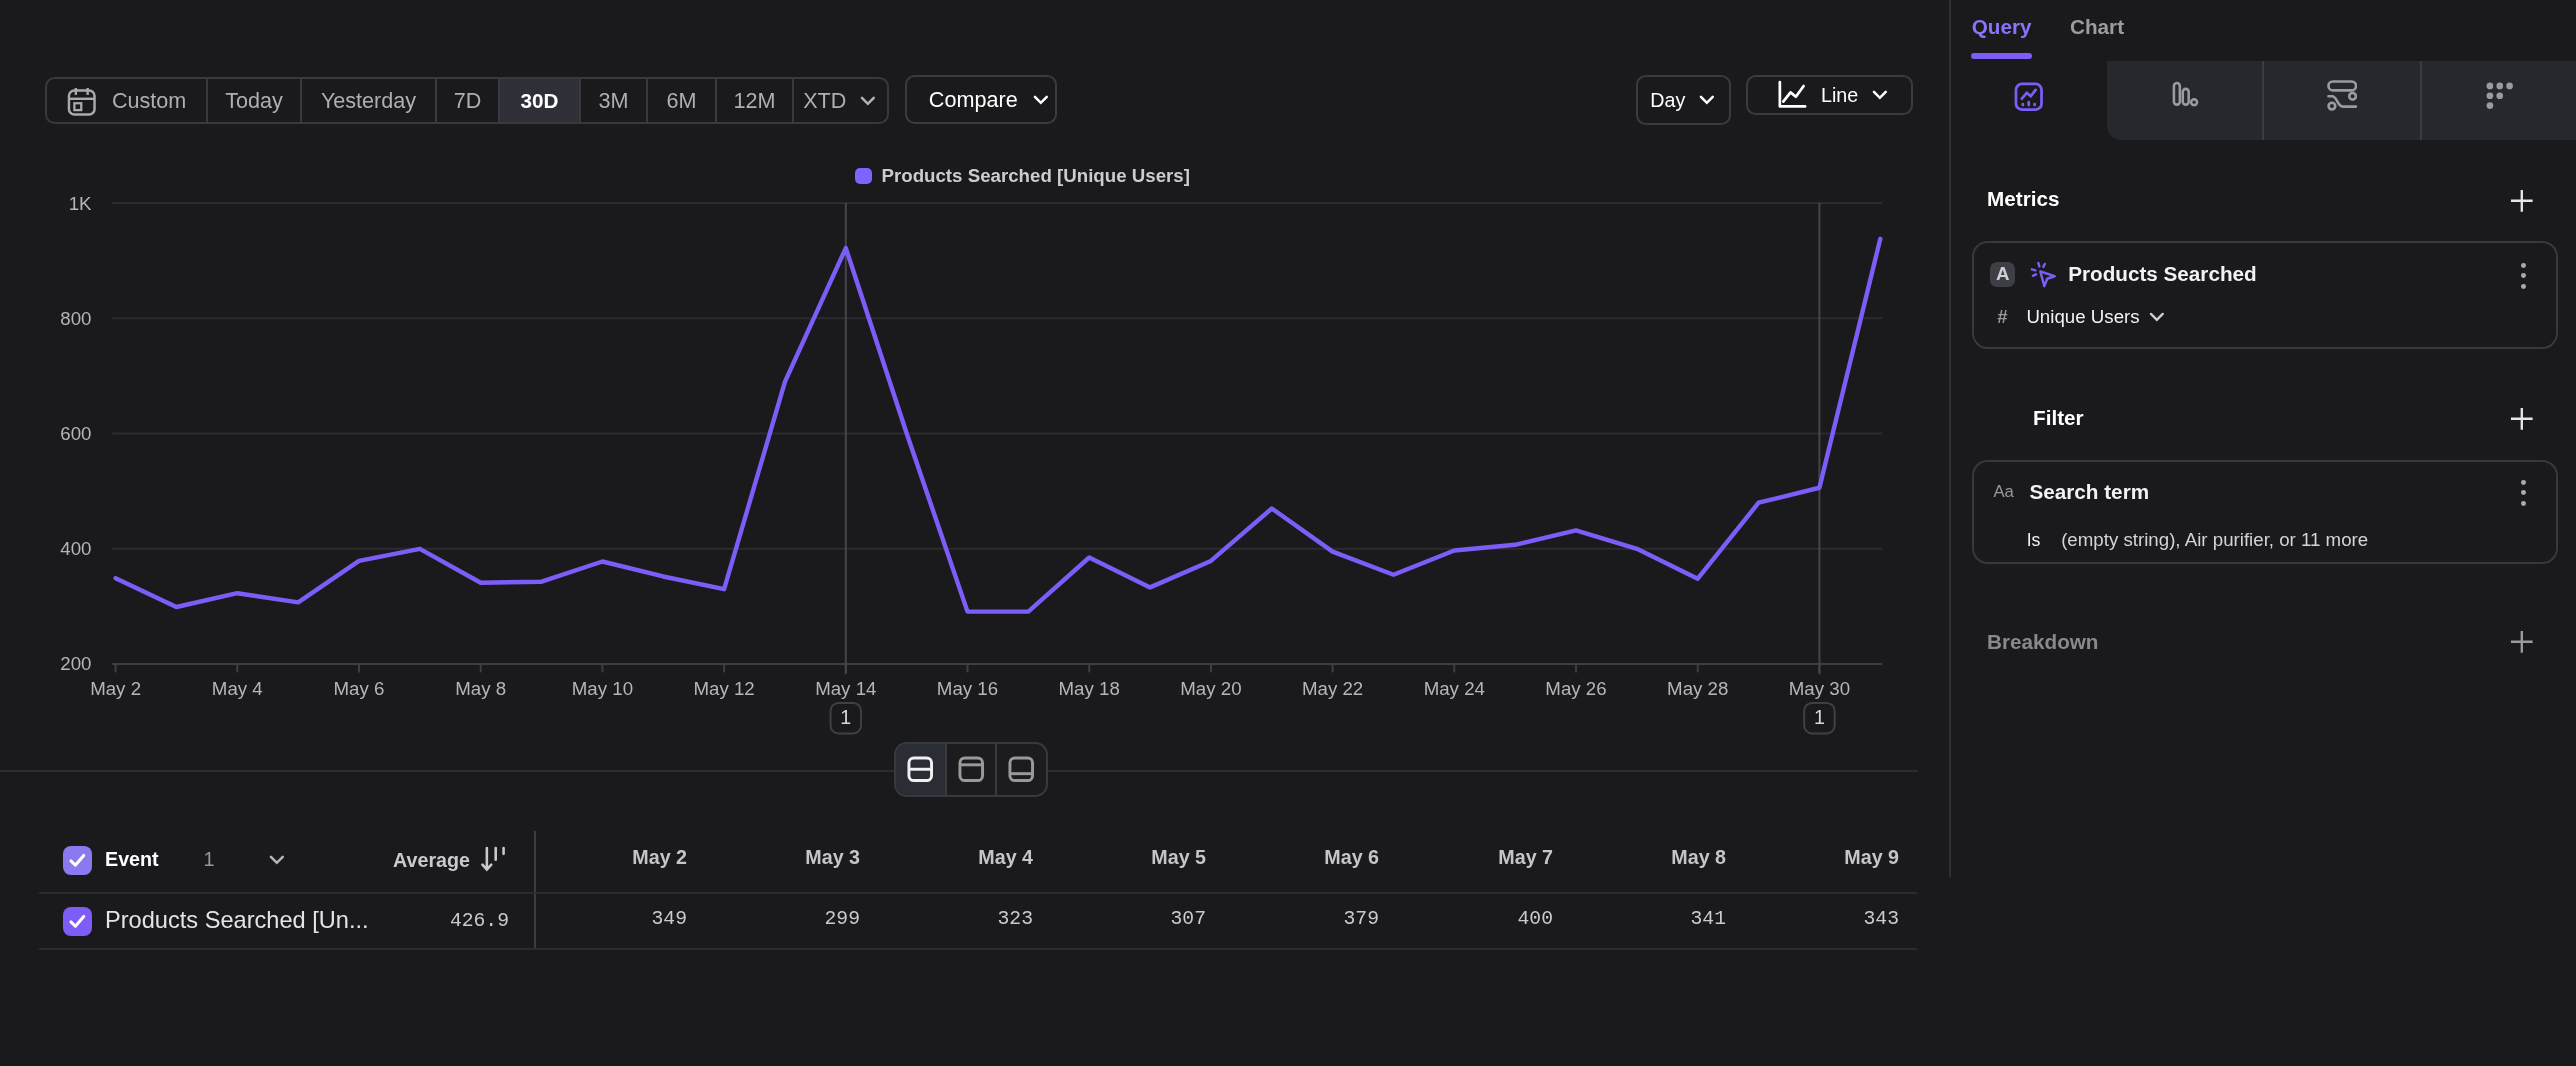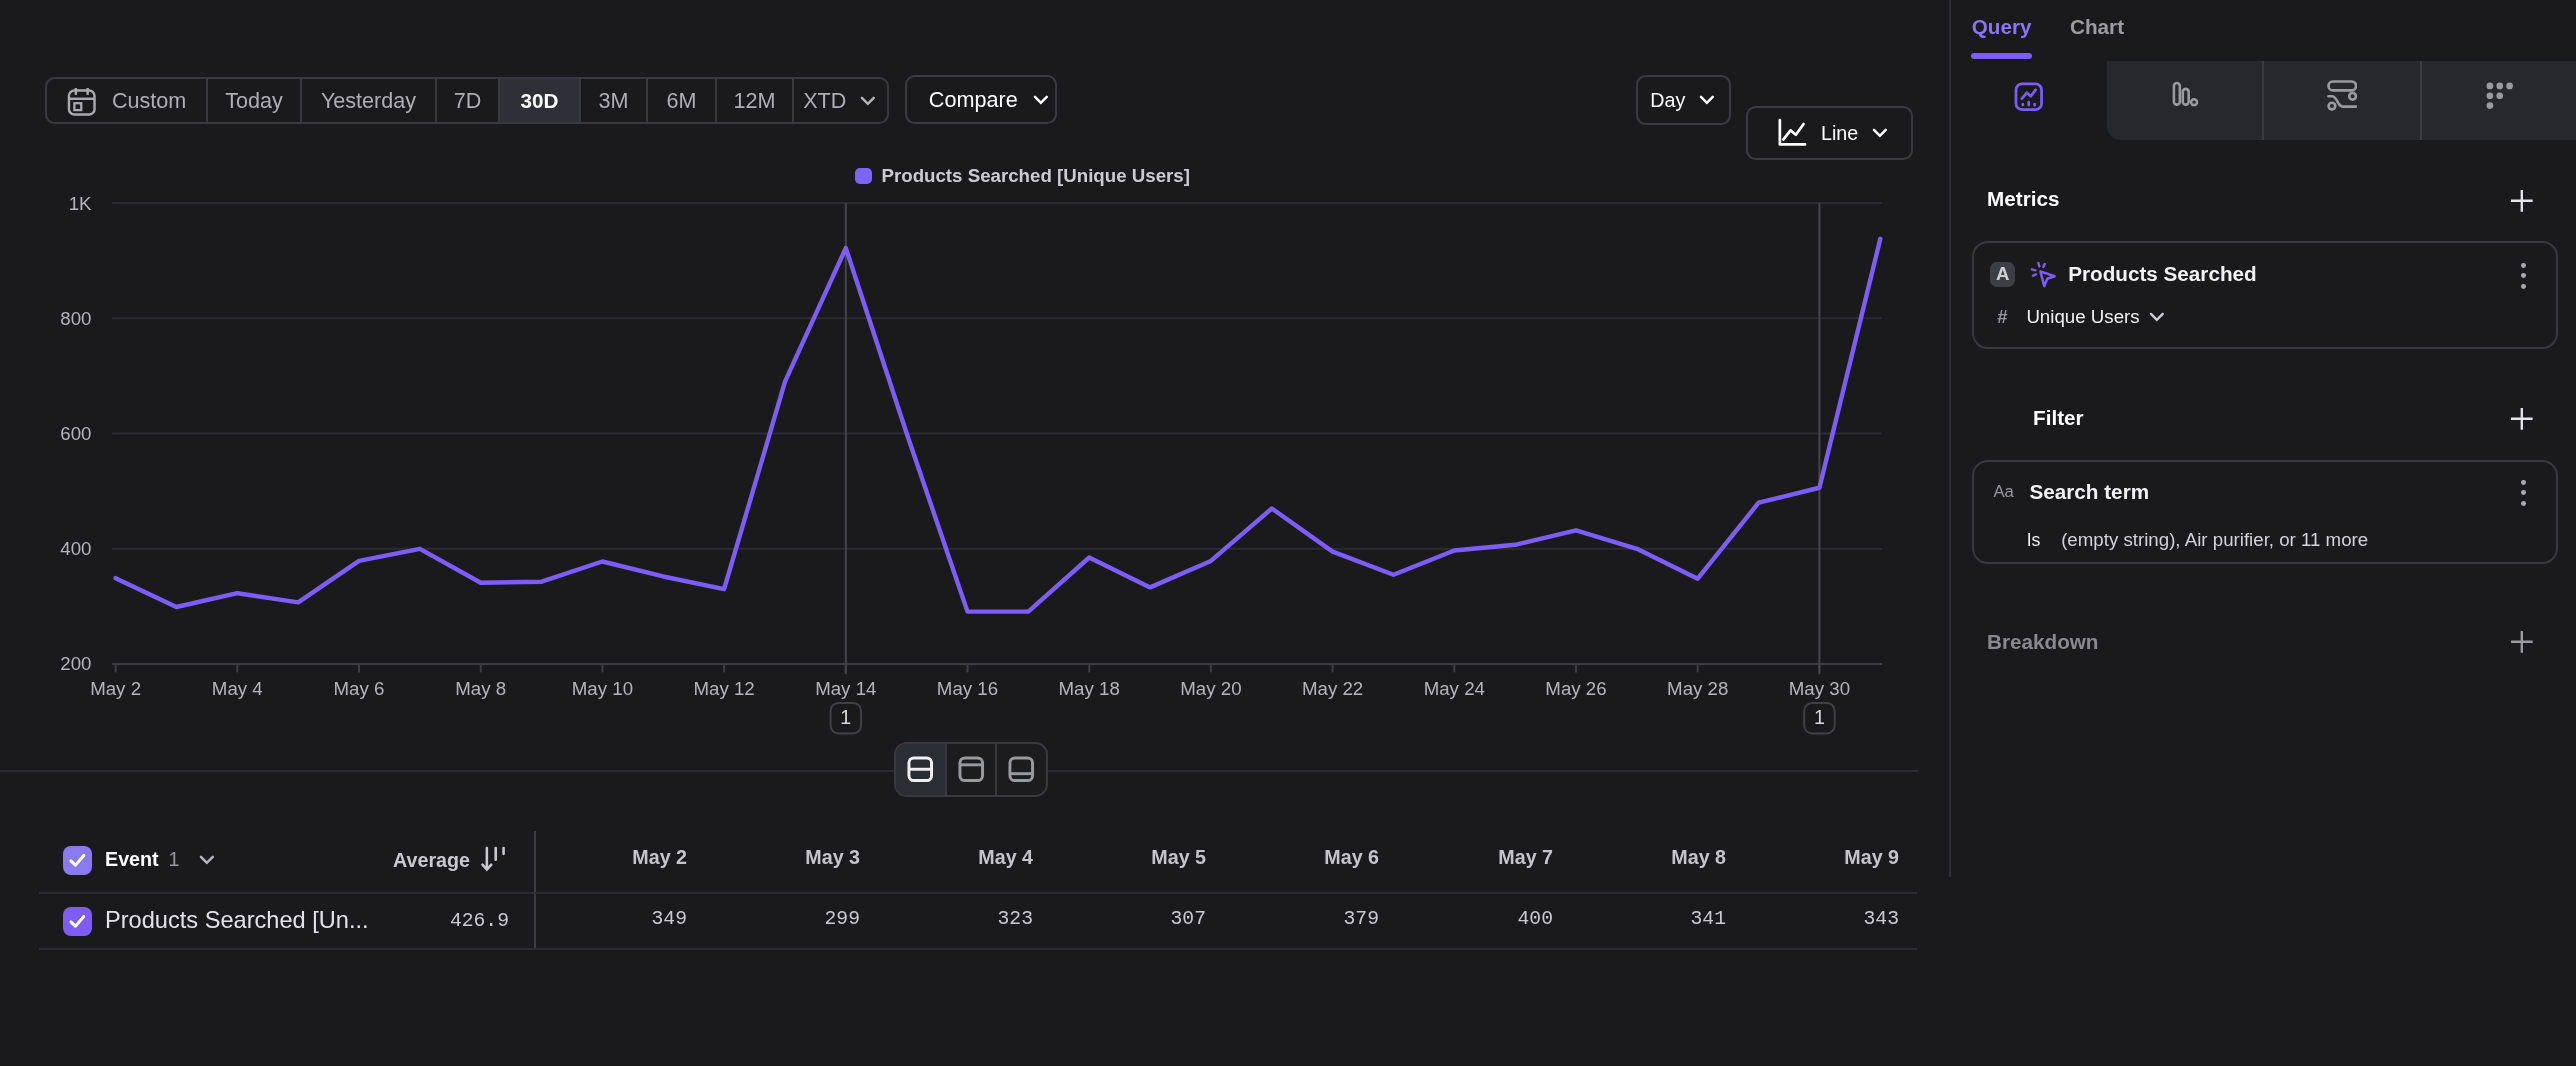--- a/index.html
+++ b/index.html
@@ -83,21 +83,21 @@
   <div class="abs btn" style="left:905px; top:75px; width:152px; height:49px; padding-left:18px;">Compare
     <svg class="chev" style="margin-left:13.8px;" viewBox="0 0 20 20" fill="none" stroke="#fff" stroke-width="2.6" stroke-linecap="round">
         <path d="M4 7 L10 13 L16 7"></path>
       </svg>
   </div>
   <div class="abs btn" style="left:1636px; top:75px; width:95px; height:50px; font-size:19.7px;">Day
     <svg class="chev" style="margin-left:11.8px;" viewBox="0 0 20 20" fill="none" stroke="#fff" stroke-width="2.6" stroke-linecap="round">
         <path d="M4 7 L10 13 L16 7"></path>
       </svg>
   </div>
-  <div class="abs btn" style="left:1746px; top:75px; width:167px; height:54px; font-size:19.7px; padding-left:6px;margin-top:31px;">
+  <div class="abs btn" style="left:1746px; top:75px; width:167px; height:40px; font-size:19.7px; padding-left:6px;">
     <svg width="33" height="31.5" viewBox="0 0 34 32" fill="none" stroke="#fff" stroke-width="2.8" style="margin-right:12.8px;" stroke-linecap="round" stroke-linejoin="round">
       <path d="M5 3 L5 28 L31 28"></path>
       <path d="M8.5 23 L16 13.5 L21.5 18 L29.5 7"></path>
     </svg>
     Line
     <svg class="chev" style="margin-left:11.8px;" viewBox="0 0 20 20" fill="none" stroke="#fff" stroke-width="2.6" stroke-linecap="round">
         <path d="M4 7 L10 13 L16 7"></path>
       </svg>
   </div>
 
@@ -195,21 +195,21 @@
   </div>
 
   <div class="abs vsep"></div>
   <div class="abs hline" style="top:892px; width:1878px;"></div>
   <div class="abs hline" style="top:948px; width:1878px;"></div>
   <div class="abs cb" style="left:63px; top:846px; background:#8a7af0;">
     <svg width="20.7" height="20.7" viewBox="0 0 21 21" fill="none" stroke="#fff" stroke-width="3" stroke-linecap="round" stroke-linejoin="round">
         <path d="M4 11 L8.5 15.5 L17 5.5"></path>
       </svg>
   </div>
-  <div class="abs flex" style="left:105px; top:844px; height:31.5px;">
+  <div class="abs flex" style="left:105px; top:844px; height:31.5px;gap:35px;">
     <span class="thtext">Event</span>
       <span style="color:#97979d; font-size:19.7px; margin-left:9.8px;">1</span>
     <svg class="chev" style="margin-left:17.7px;" viewBox="0 0 20 20" fill="none" stroke="#b5b5ba" stroke-width="2.6" stroke-linecap="round">
         <path d="M4 7 L10 13 L16 7"></path>
       </svg>
   </div>
   <div class="abs" style="left:352px; top:849px; width:118px; text-align:right; color:#c9c9ce; font-size:19.7px; font-weight:700;">Average</div>
   <svg class="abs" style="left:479px; top:844px;" width="29.5" height="31.5" viewBox="0 0 30 32" fill="none" stroke="#c9c9ce" stroke-width="2.6" stroke-linecap="round">
     <path d="M8 4 L8 26 M3.5 21 L8 26 L12.5 21"></path>
     <line x1="17" y1="4" x2="17" y2="16"></line>

